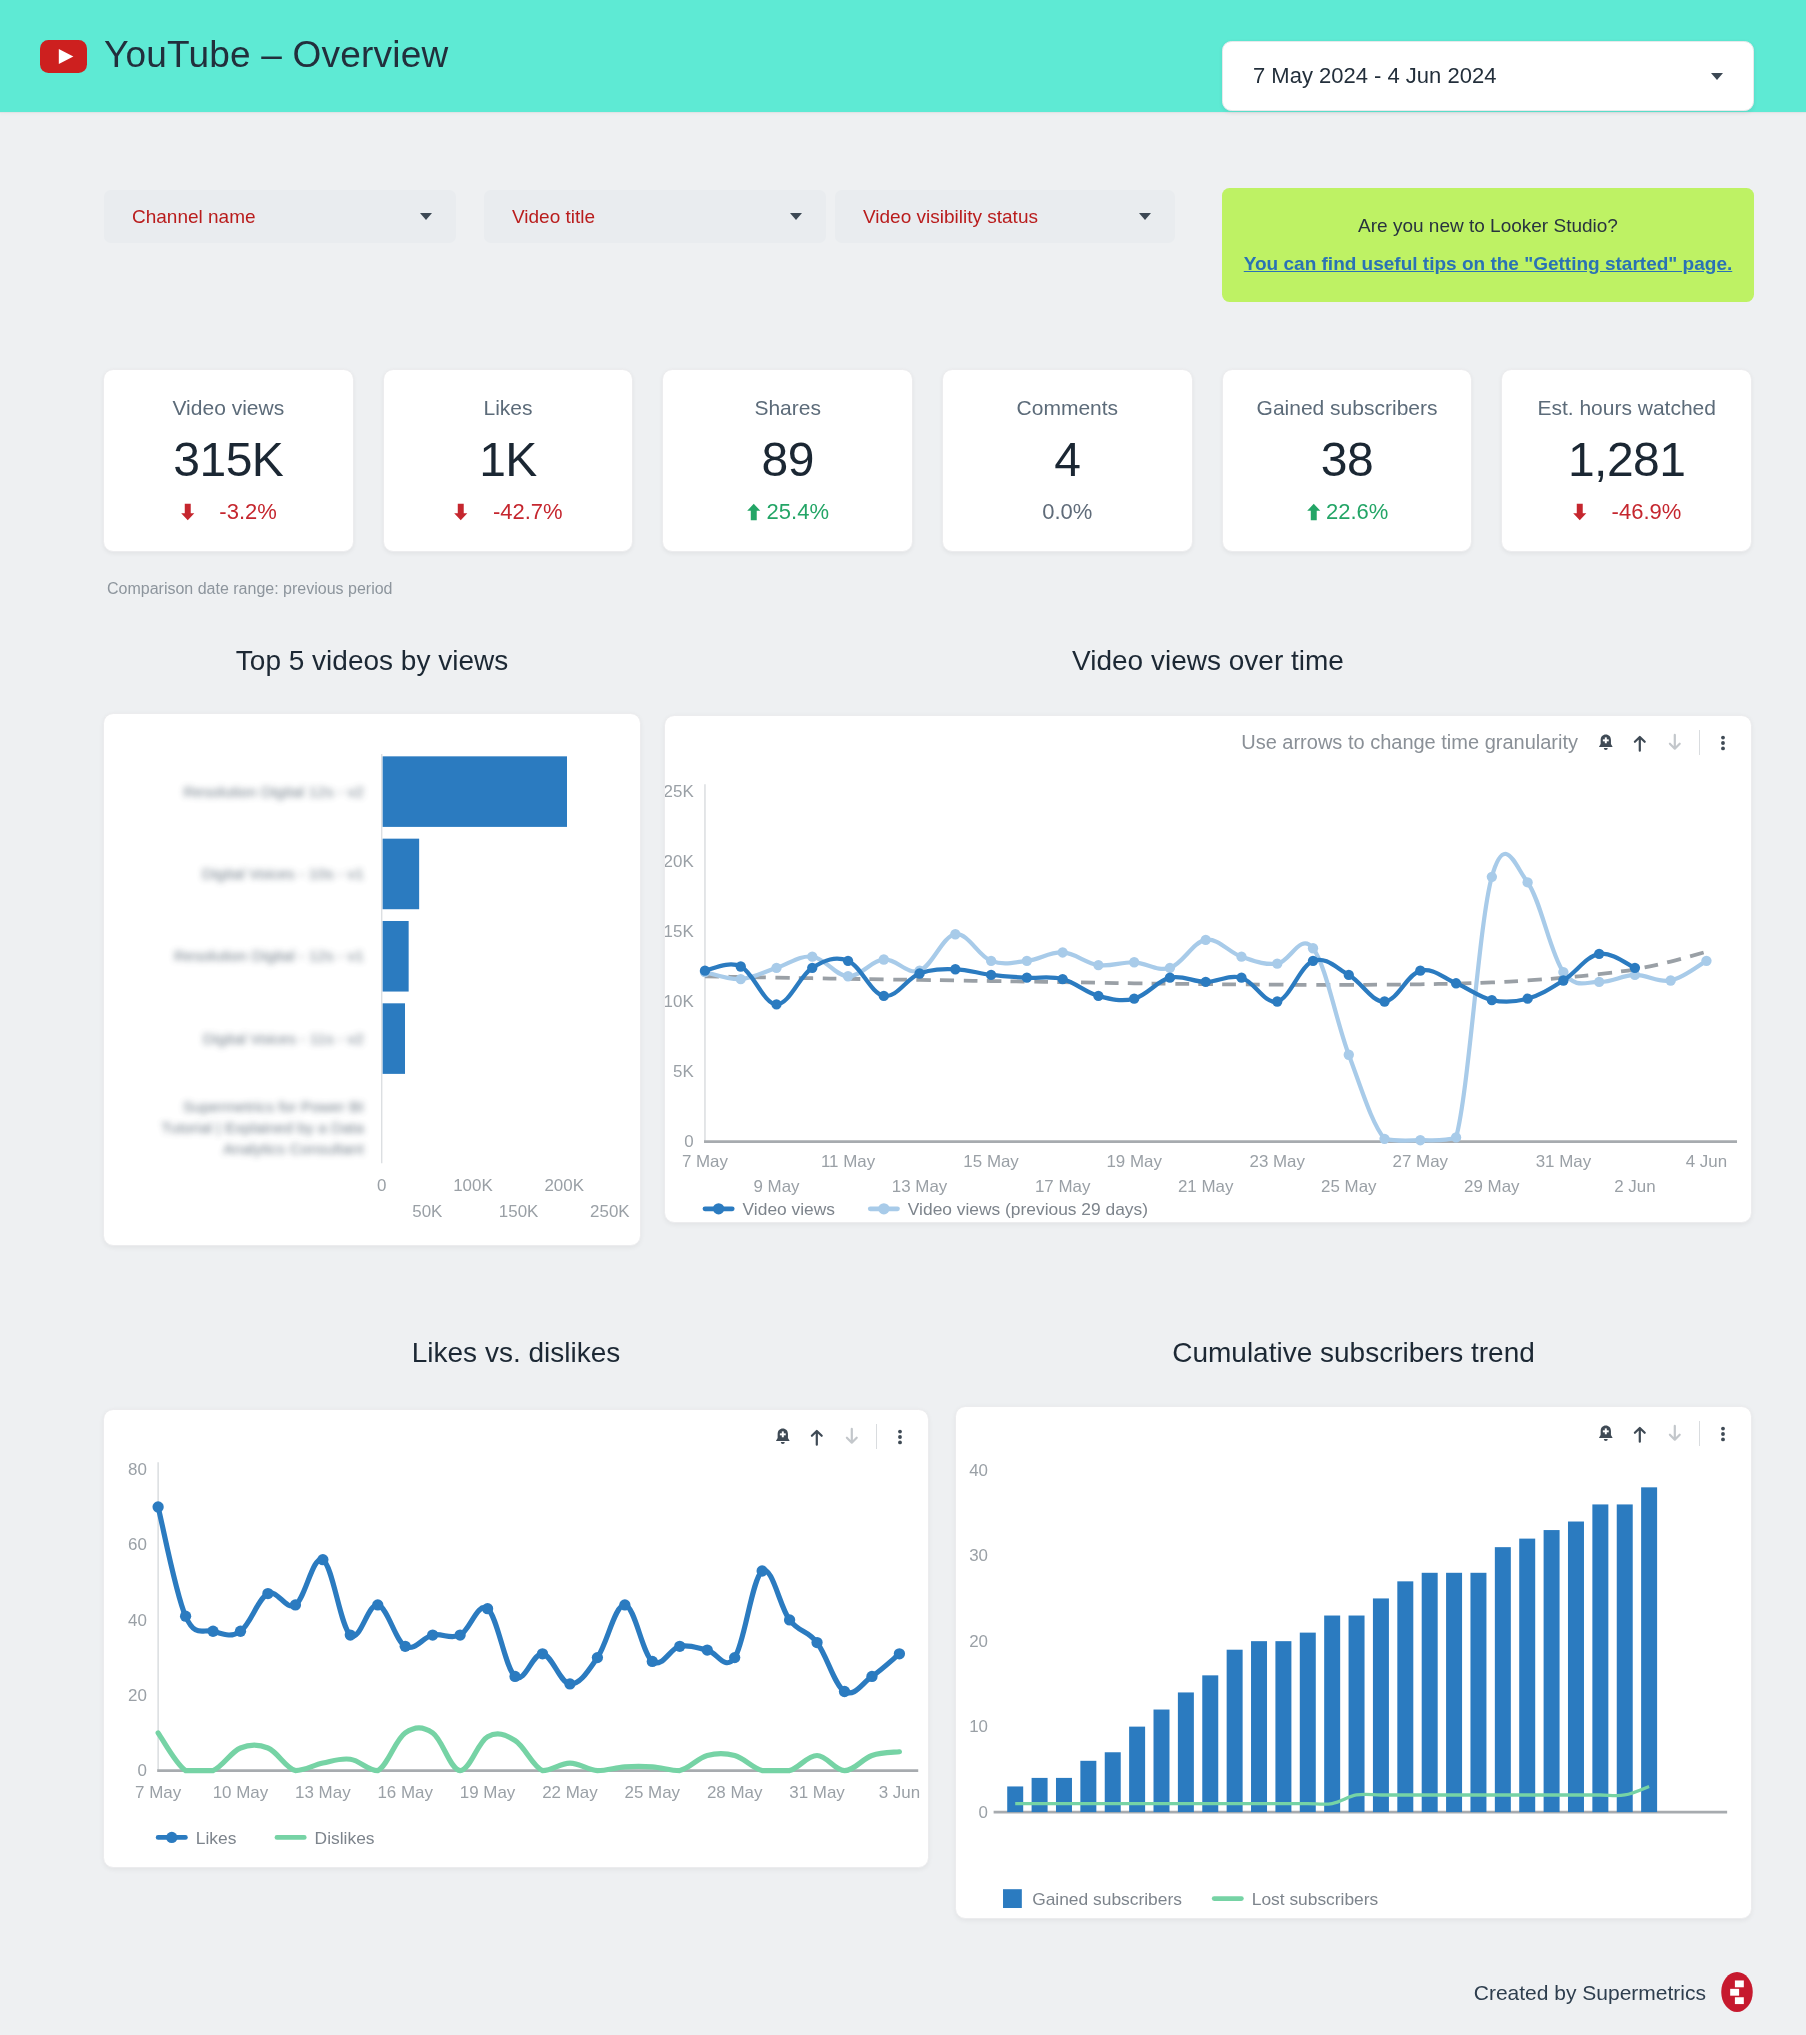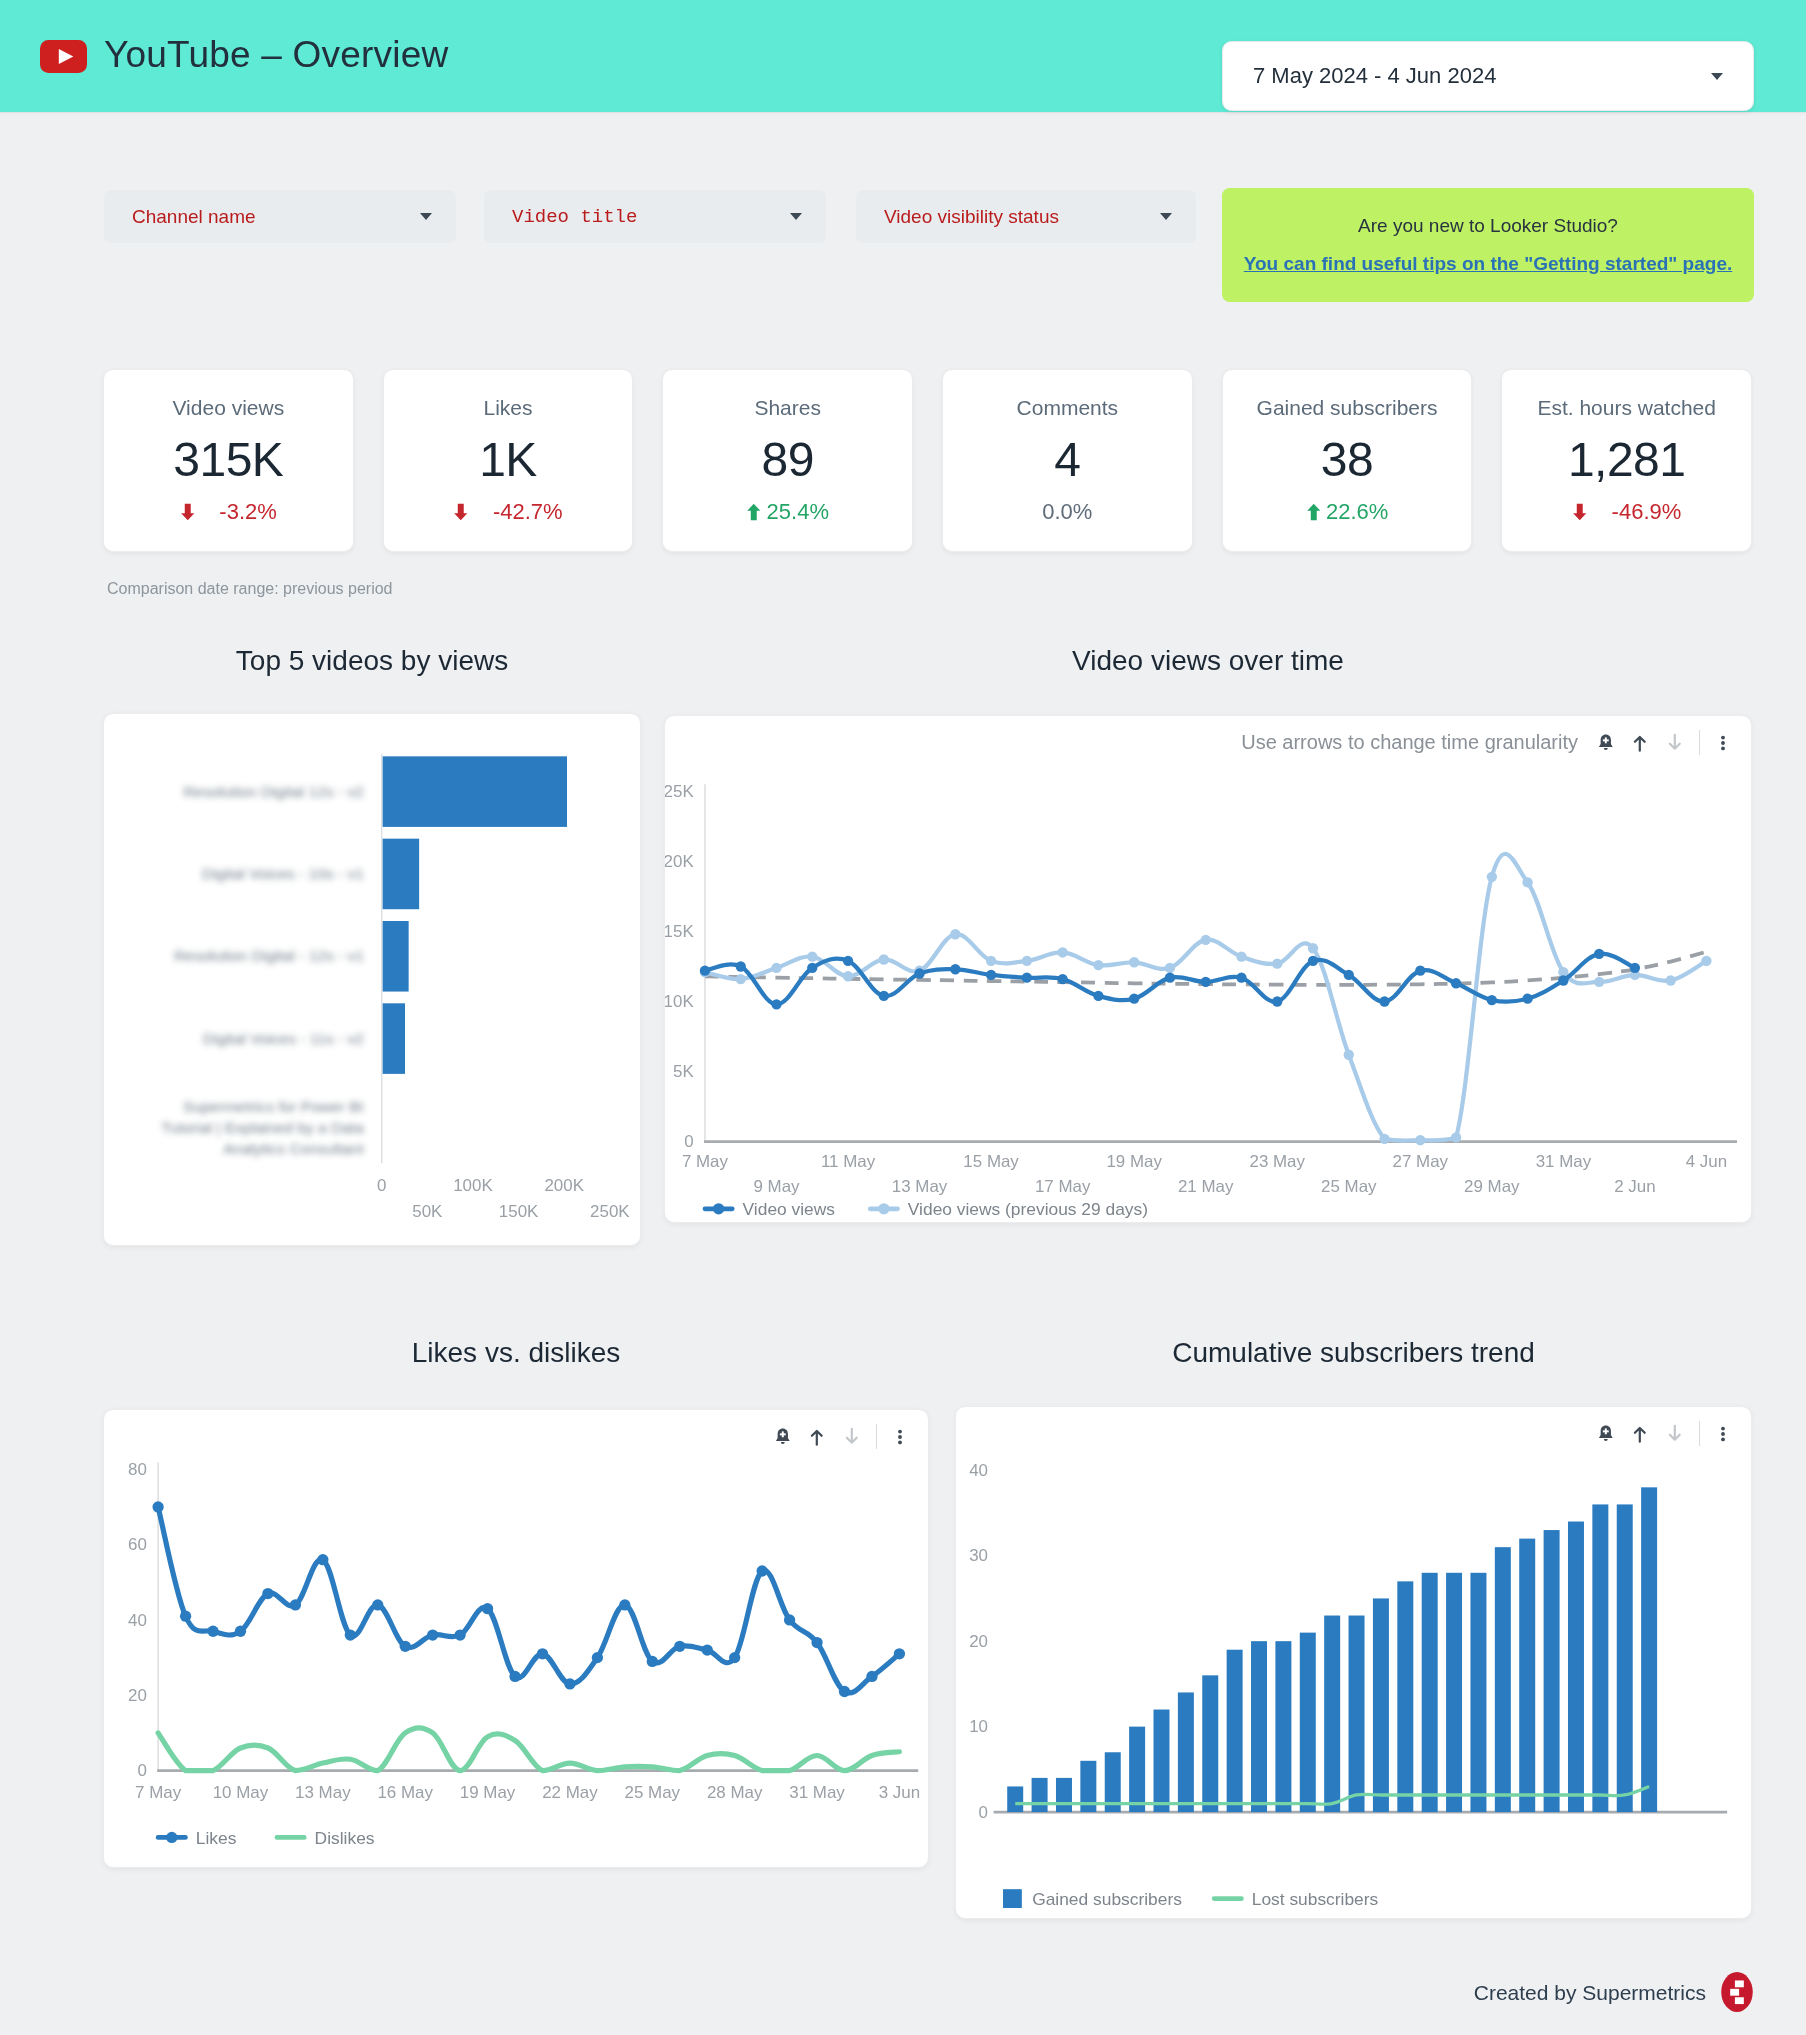--- a/index.html
+++ b/index.html
@@ -16,22 +16,22 @@
                   border:0.9px solid #e7e9eb; border-radius:9.4px; box-shadow:0 1.4px 4.7px rgba(0,0,0,.07);
                   display:flex; align-items:center; justify-content:space-between; padding:0 30px; cursor:pointer; }
   .date-control .val { font-size:22px; color:#232f3b; font-weight:500; }
   .caret { width:0; height:0; border-left:6.1px solid transparent; border-right:6.1px solid transparent; border-top:7.5px solid #3c4854; }
 
   
   .pill { position:absolute; top:190px; height:53px; background:#e9ecef; border-radius:6.6px;
           display:flex; align-items:center; justify-content:space-between; padding:0 24.5px 0 28px; cursor:pointer; }
   .pill .lbl { font-size:19px; color:#b91c1c; }
   .pill1 { left:104px; width:352px; }
-  .pill2 { left:484px; width:342px;font-family:Liberation Mono, monospace; }
-  .pill3 { left:856px; width:340px;align-items:center; }
+  .pill2 { left:484px; width:342px; }
+  .pill3 { left:835px; width:340px;align-items:center; }
 
   .info-box { position:absolute; left:1222px; top:188px; width:532px; height:114px; background:#bef264;
               border-radius:7.5px; display:flex; flex-direction:column; align-items:center; justify-content:center; gap:16px; }
   .info-box .q { font-size:19px; color:#28333f; }
   .info-box .link { font-size:19px; color:#2a72b5; font-weight:600; text-decoration:underline; cursor:pointer; }
 
   
   .scorecards { position:absolute; left:103px; top:369px; width:1649px; height:183px; display:flex; gap:29px; }
   .scorecard { flex:1; background:#fff; border:0.9px solid #ececee; border-radius:10.3px; box-shadow:0 1.4px 4.7px rgba(0,0,0,.05);
                display:flex; flex-direction:column; align-items:center; justify-content:center; gap:12.2px; }

